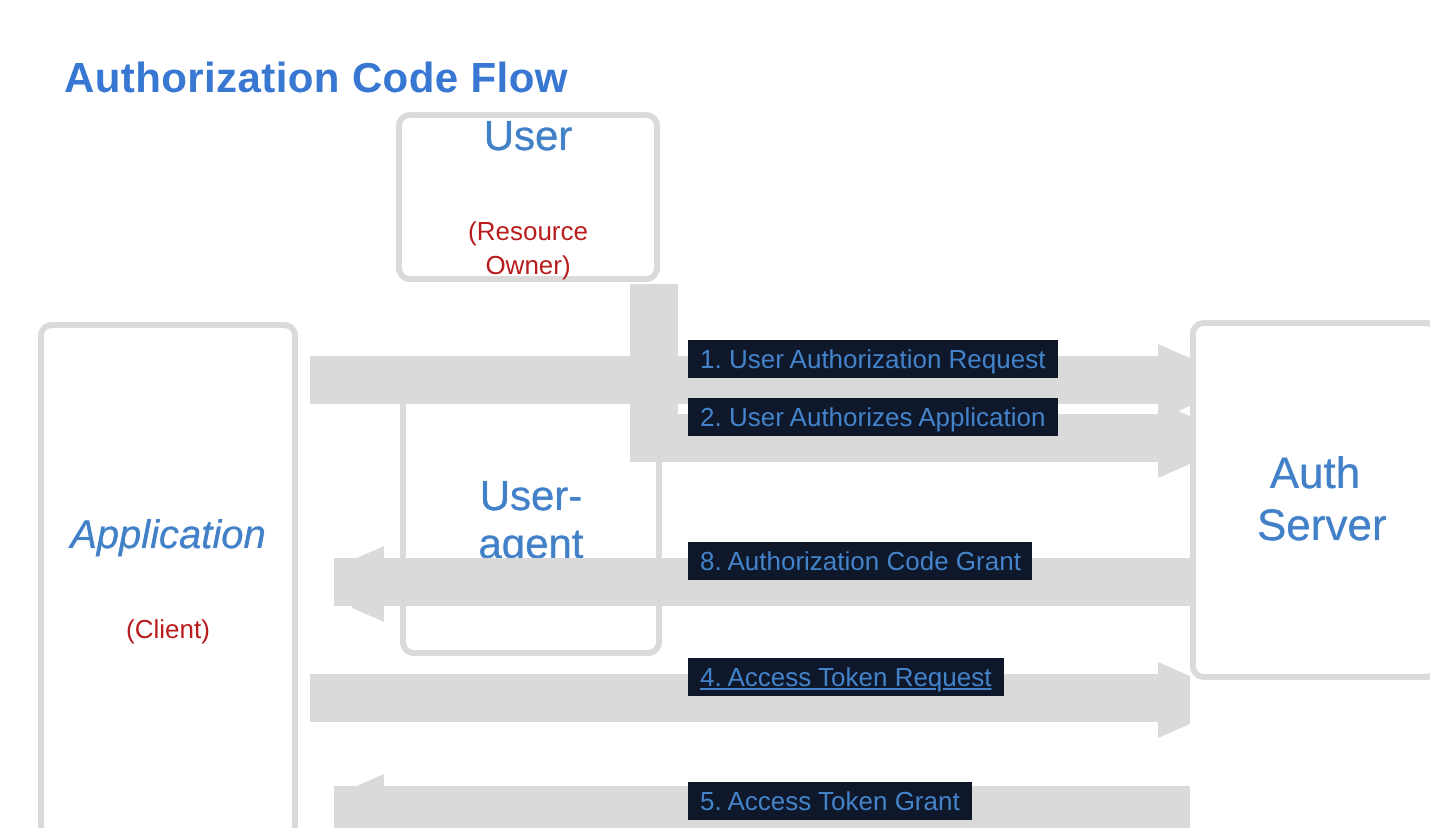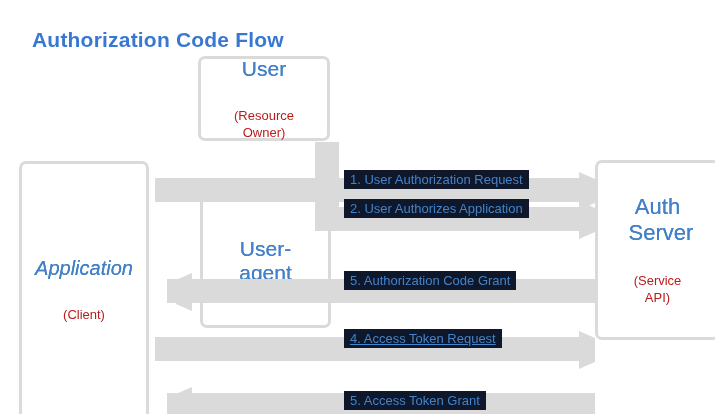--- a/index.html
+++ b/index.html
@@ -95,41 +95,40 @@
     <div class="node-title">User-agent</div>
   </div>
 
   <div class="node" id="node-application">
     <div class="node-title">Application</div>
     <div class="node-subtitle">(Client)</div>
   </div>
 
   <div class="node" id="node-auth-server">
     <div class="node-title">Auth Server</div>
-    <div class="node-subtitle">(Service API)</div>
   </div>
 
   <div class="vline"></div>
 
   <div>
     <div class="fline" id="f1-line"></div>
     <div class="arrow arrow-right" id="f1-arrow"></div>
     <span class="flabel" id="f1-label">1. User Authorization Request</span>
   </div>
 
   <div>
     <div class="fline" id="f2-line"></div>
     <div class="arrow arrow-right" id="f2-arrow"></div>
     <span class="flabel" id="f2-label">2. User Authorizes Application</span>
   </div>
 
   <div>
     <div class="fline" id="f3-line"></div>
     <div class="arrow arrow-left" id="f3-arrow"></div>
-    <span class="flabel" id="f3-label">5. Authorization Code Grant</span>
+    <span class="flabel" id="f3-label">8. Authorization Code Grant</span>
   </div>
 
   <div>
     <div class="fline" id="f4-line"></div>
     <div class="arrow arrow-right" id="f4-arrow"></div>
     <span class="flabel" id="f4-label">4. Access Token Request</span>
   </div>
 
   <div>
     <div class="fline" id="f5-line"></div>

